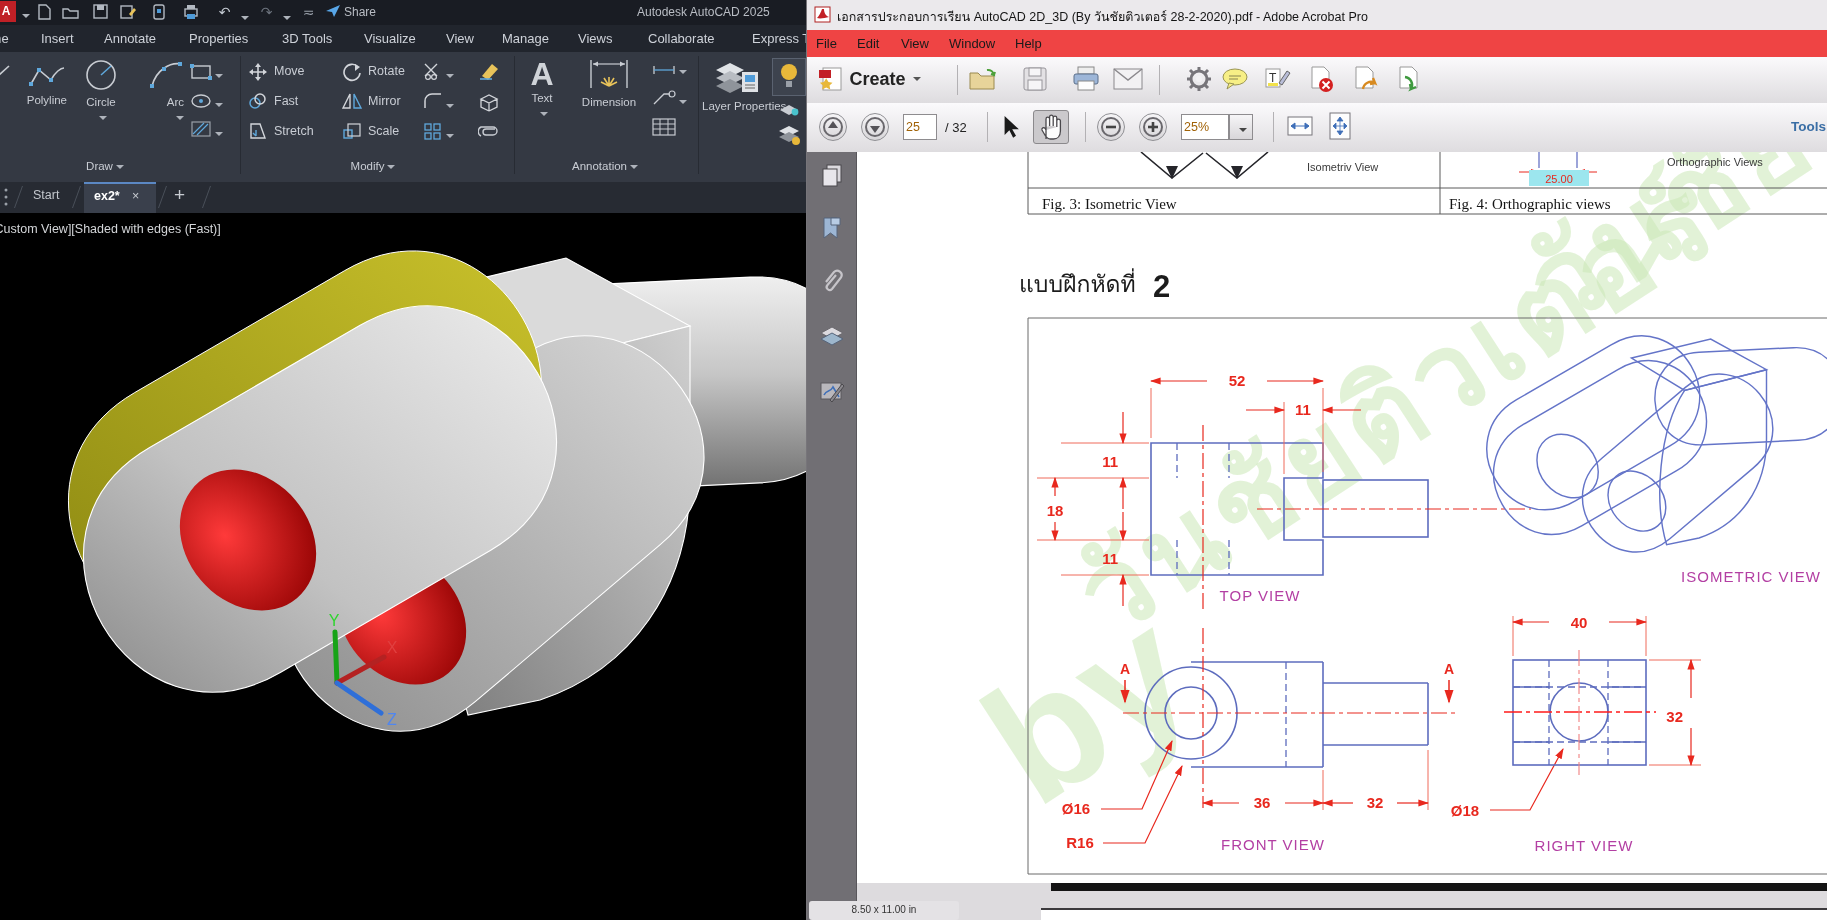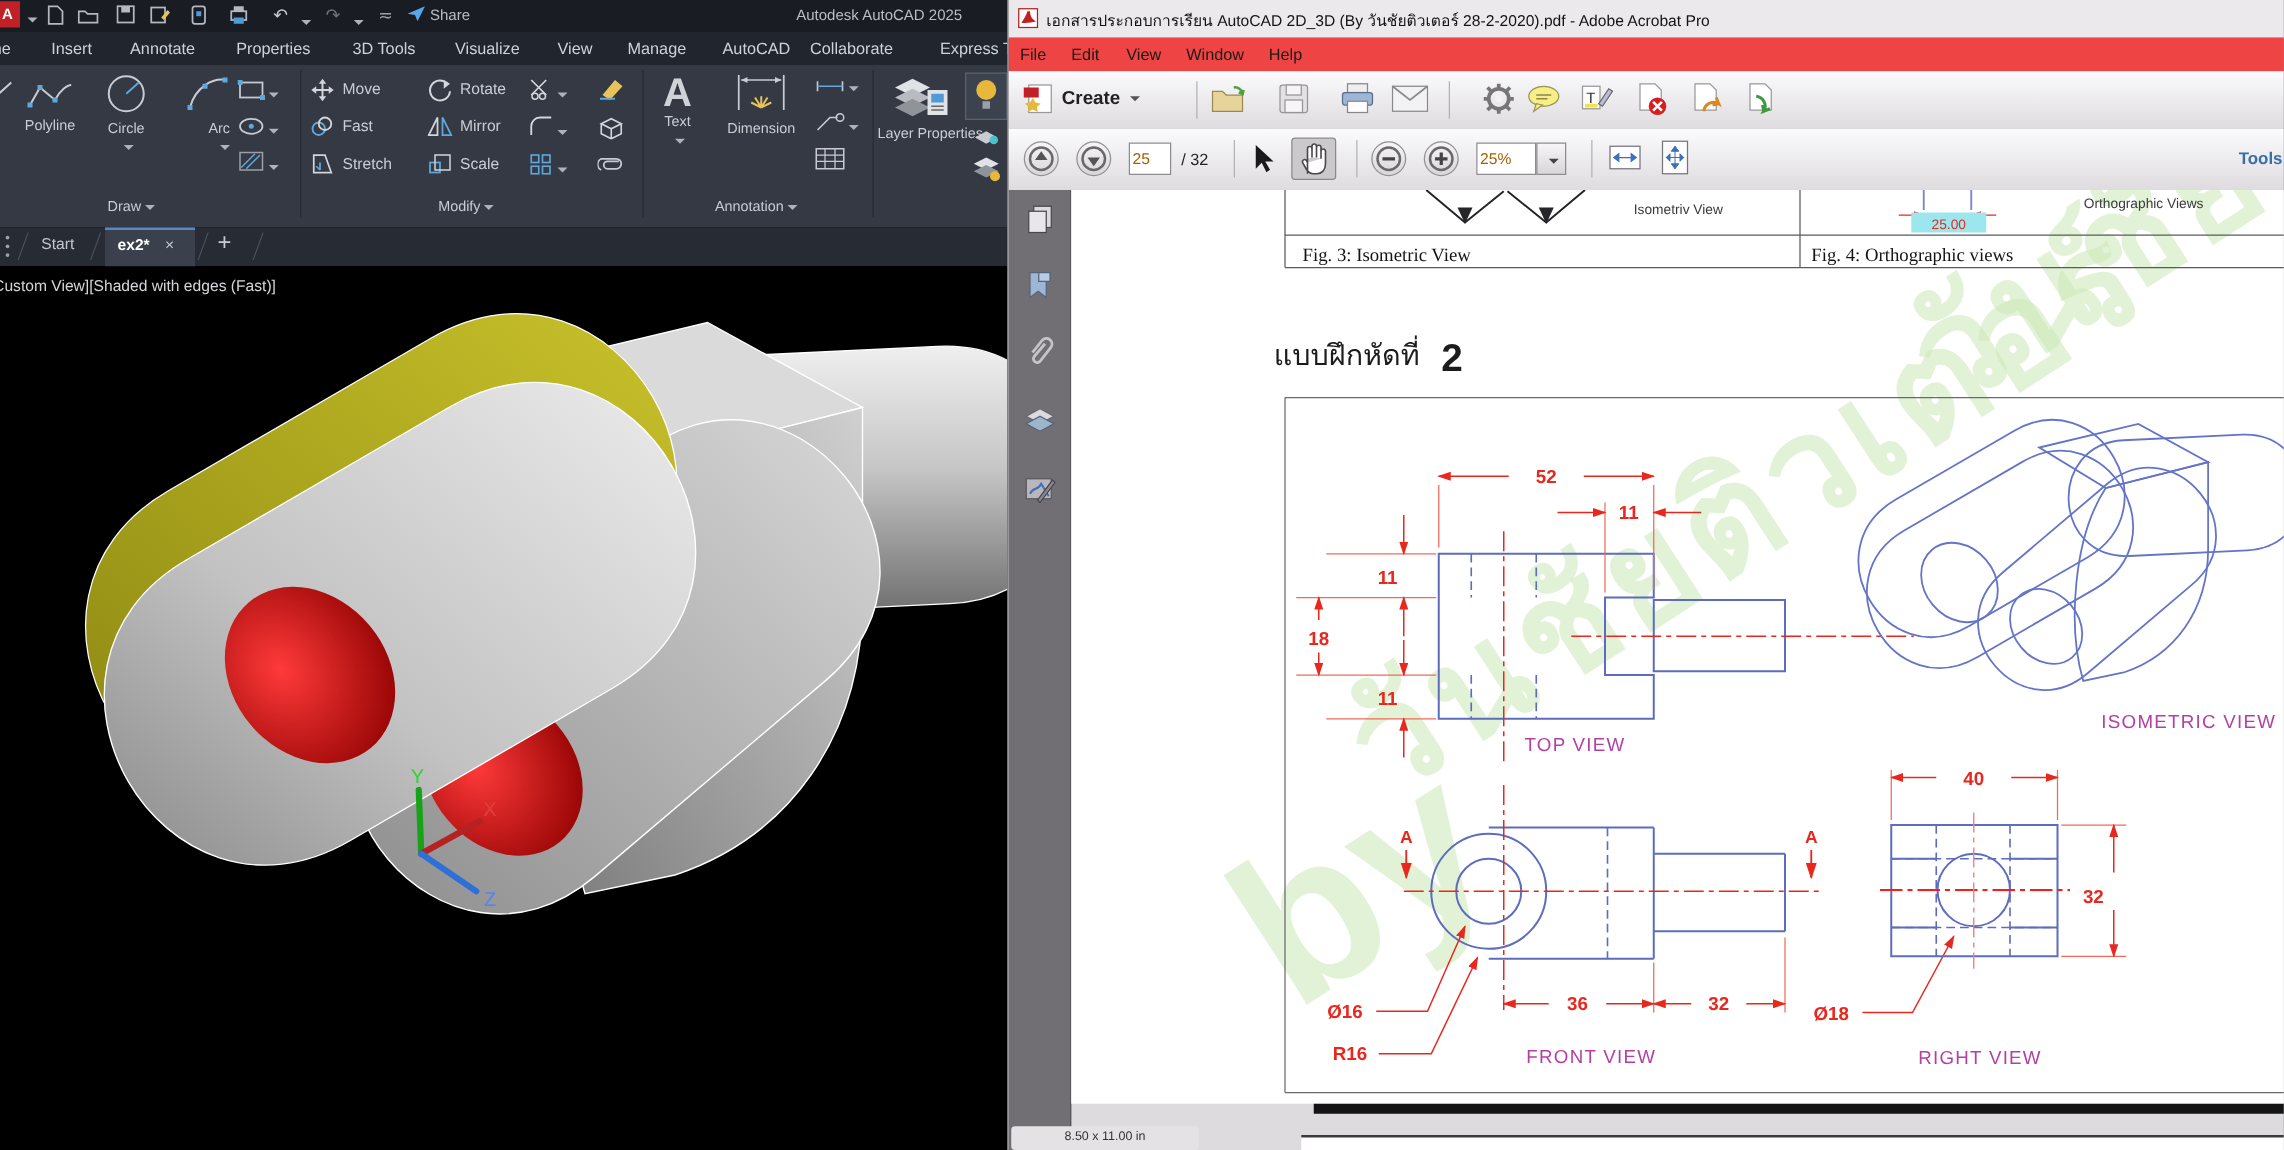--- a/index.html
+++ b/index.html
@@ -88,34 +88,34 @@
 
     <div class="ac-tabs abs">
       <span class="ac-tab abs" style="left:-26px;">Home</span>
       <span class="ac-tab abs" style="left:41px;">Insert</span>
       <span class="ac-tab abs" style="left:104px;">Annotate</span>
       <span class="ac-tab abs" style="left:189px;">Properties</span>
       <span class="ac-tab abs" style="left:282px;">3D Tools</span>
       <span class="ac-tab abs" style="left:364px;">Visualize</span>
       <span class="ac-tab abs" style="left:446px;">View</span>
       <span class="ac-tab abs" style="left:502px;">Manage</span>
-      <span class="ac-tab abs" style="left:578px;">AutoCAD</span>
+      <span class="ac-tab abs" style="left:578px;">Views</span>
       <span class="ac-tab abs" style="left:648px;">Collaborate</span>
       <span class="ac-tab abs" style="left:752px;">Express Tools</span>
     </div>
 
     <div class="ac-ribbon abs">
       <div class="rsep abs" style="left:240px;"></div>
       <div class="rsep abs" style="left:514px;"></div>
       <div class="rsep abs" style="left:698px;"></div>
 
       <span class="abs" style="left:-14px;top:10px;"><svg width="26" height="26">
             <line x1="3" y1="22" x2="23" y2="4" stroke="#c8ccd2" stroke-width="1.6"></line>
           </svg></span>
-      <div class="abs" style="left:13px;top:8px;width:54px;text-align:center;">
+      <div class="abs" style="left:13px;top:8px;width:54px;text-align:right;">
         <svg width="40" height="30">
             <path d="M4,24 L12,10 L24,20 C28,12 34,8 37,8" fill="none" stroke="#c8ccd2" stroke-width="1.6"></path>
             <rect x="2" y="22" width="4" height="4" fill="#5fa8dc"></rect>
             <rect x="10" y="8" width="4" height="4" fill="#5fa8dc"></rect>
             <rect x="22" y="18" width="4" height="4" fill="#5fa8dc"></rect>
           </svg>
         <div class="rlabel">Polyline</div>
       </div>
       <div class="abs" style="left:78px;top:6px;width:46px;text-align:center;">
         <svg width="36" height="34">
@@ -352,21 +352,21 @@
       <span class="mi abs" style="left:208px;">Help</span>
     </div>
 
     <div class="ab-bar abs" style="left:0;top:57px;height:46px;">
       <div class="abs" style="left:10px;top:8px;width:118px;height:30px;">
         <svg width="28" height="28" style="vertical-align:middle;">
             <rect x="6" y="3" width="18" height="22" fill="#fff" stroke="#999"></rect>
             <rect x="2" y="5" width="12" height="8" fill="#c22026"></rect>
             <path d="M8,17 l2.5,4 4.5,1 -3.3,3 .8,4.5 -4.5,-2.2 -4.5,2.2 .8,-4.5 -3.3,-3 4.5,-1 z" fill="#e8b83a" transform="translate(2,-2) scale(0.9)"></path>
           </svg>
-        <span style="font-size:15px;color:#222;font-weight:bold;vertical-align:middle;">Create</span>
+        <span style="font-size:18px;color:#222;font-weight:bold;vertical-align:middle;">Create</span>
         <span class="caret" style="border-top-color:#555;"></span>
       </div>
       <div class="tsep abs" style="left:150px;"></div>
       <span class="abs" style="left:160px;top:8px;"><svg width="30" height="28">
             <path d="M3,8 h8 l3,3 h13 v13 h-24 z" fill="#e7d49a" stroke="#9a8a50"></path>
             <path d="M20,5 a6,6 0 0 1 7,5 l-3,-1 m3,1 l1,-3" fill="none" stroke="#4da03a" stroke-width="2"></path>
           </svg></span>
       <span class="abs" style="left:214px;top:8px;"><svg width="28" height="28">
             <rect x="3" y="3" width="22" height="22" rx="2" fill="#e3e1e4" stroke="#97959a"></rect>
             <rect x="8" y="3" width="12" height="8" fill="#f6f5f7" stroke="#97959a"></rect>

